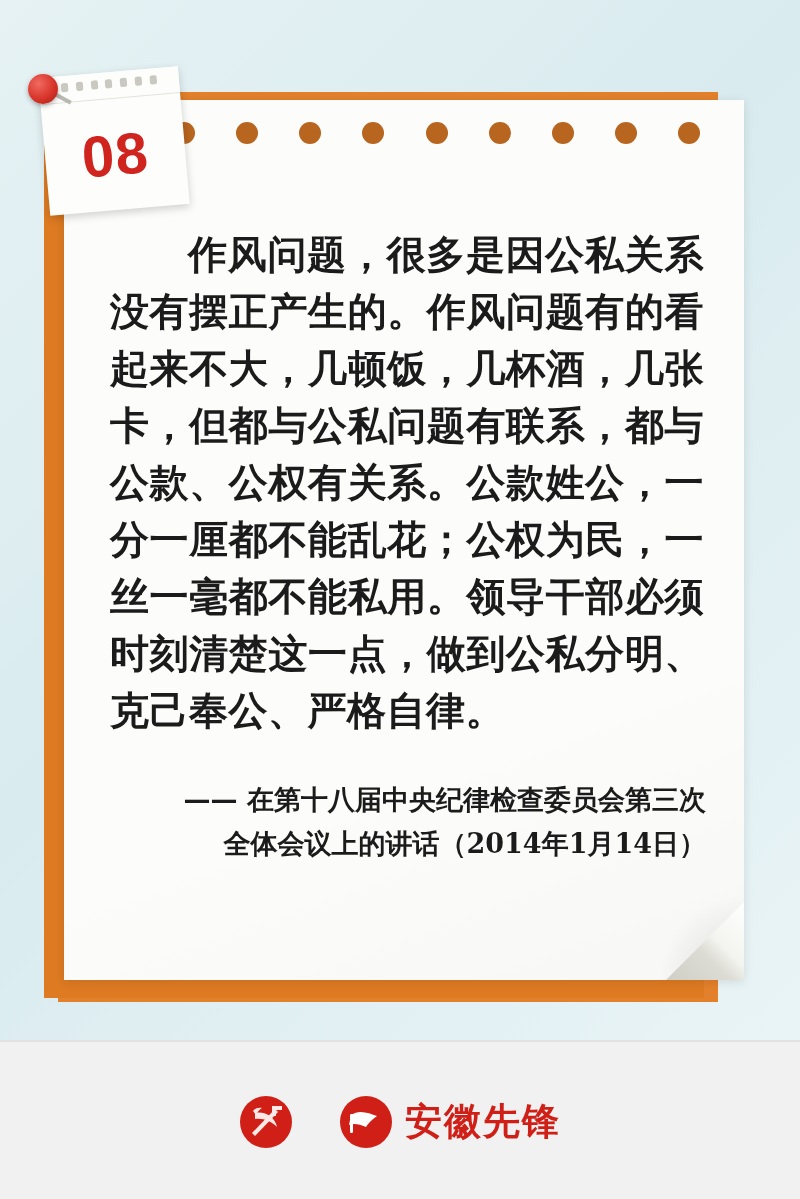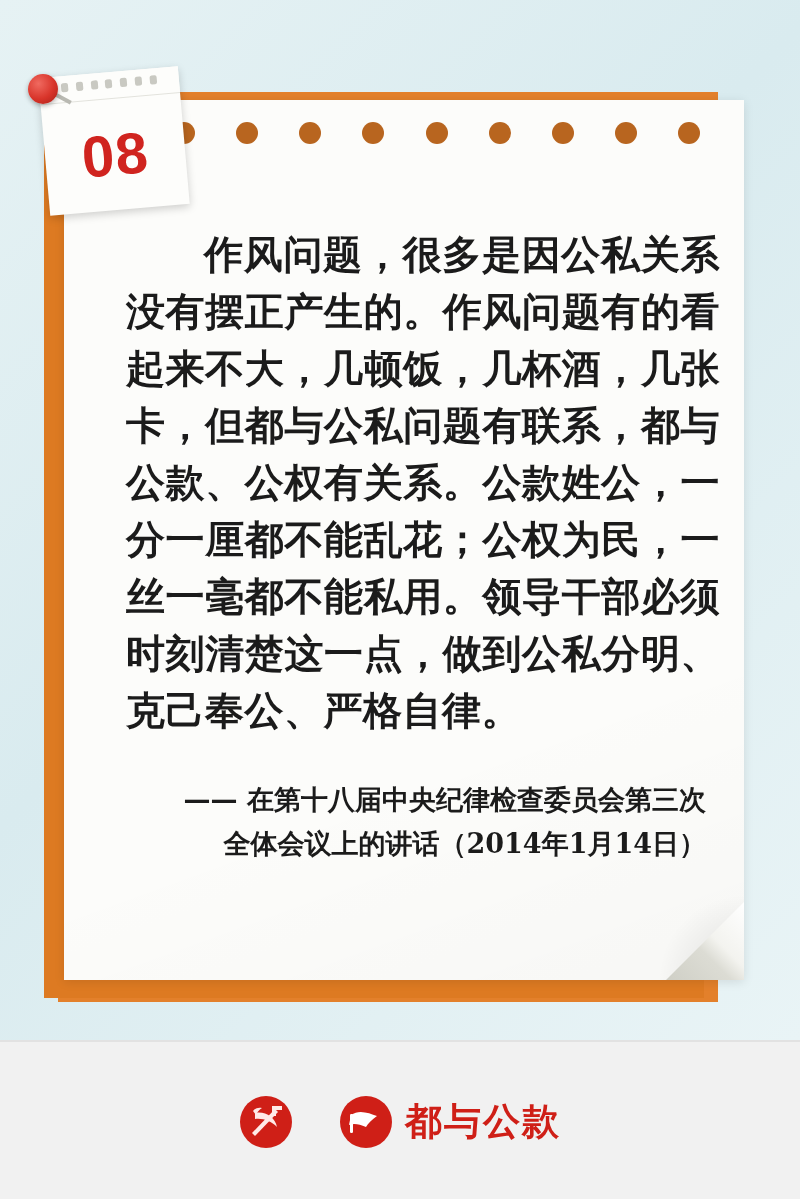--- a/index.html
+++ b/index.html
@@ -178,21 +178,21 @@
     width: 20px;
     height: 4px;
     background: #b9b9b2;
     transform: rotate(28deg);
     z-index: 5;
   }
 
   
   .quote {
     position: absolute;
-    left: 126px;
+    left: 110px;
     top: 226px;
     width: 594px;
     font-family: "DejaVu Serif", serif;
     font-size: 39px;
     line-height: 1.46;
     color: #1b1b1b;
     font-weight: bold;
     text-align: justify;
     text-indent: 78px;
     letter-spacing: 0.5px;
@@ -320,18 +320,18 @@
     <div class="brand">
       <span class="emblem">
         <svg viewBox="0 0 54 54" width="54" height="54">
           <circle cx="27" cy="27" r="26" fill="#cf1f17"></circle>
           <g fill="#ffffff">
             <path d="M12 20 c8 -6 18 -2 26 1 c-5 4 -9 7 -11 11 c-7 -3 -12 -4 -17 -2 z"></path>
             <rect x="11" y="19" width="3" height="19" rx="1.2"></rect>
           </g>
         </svg>
       </span>
-      <span class="brand-label">都与公款</span>
+      <span class="brand-label">安徽先锋</span>
     </div>
 
   </div>
 
 </div>
 
 </body></html>

